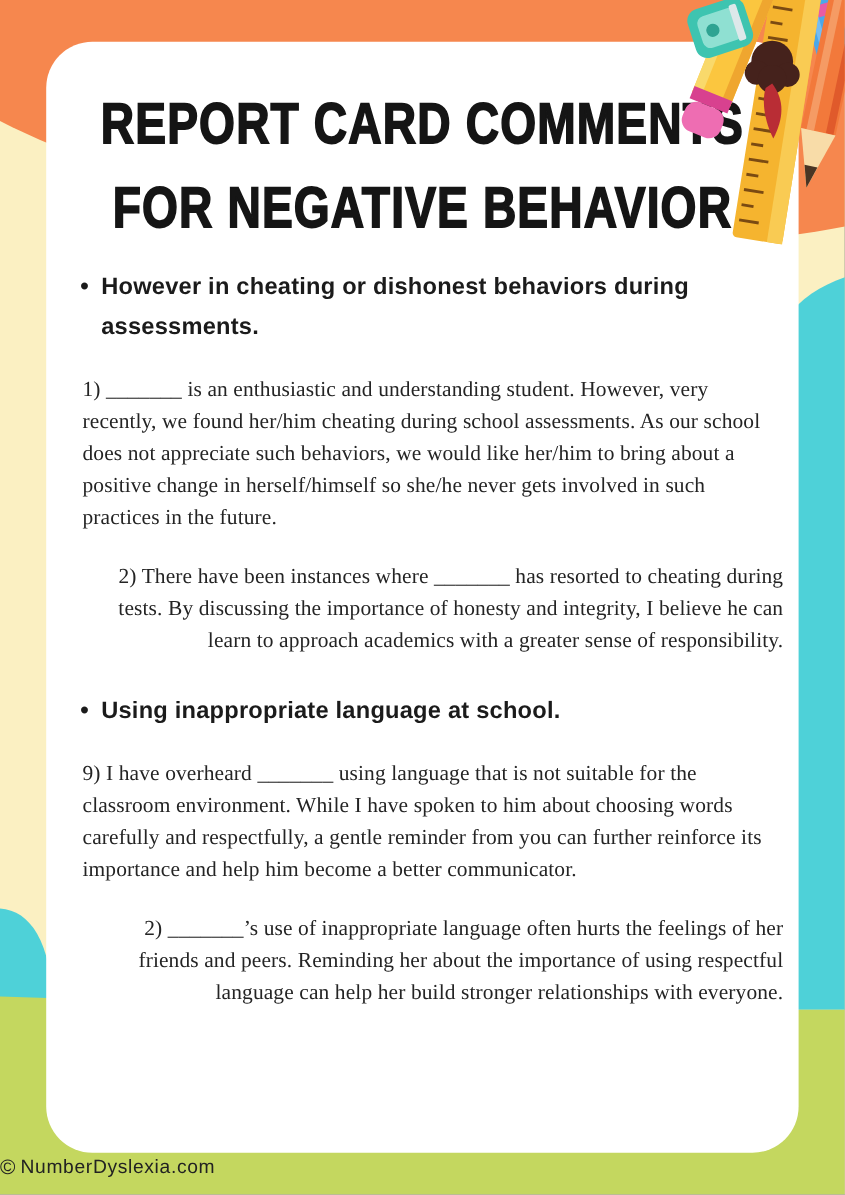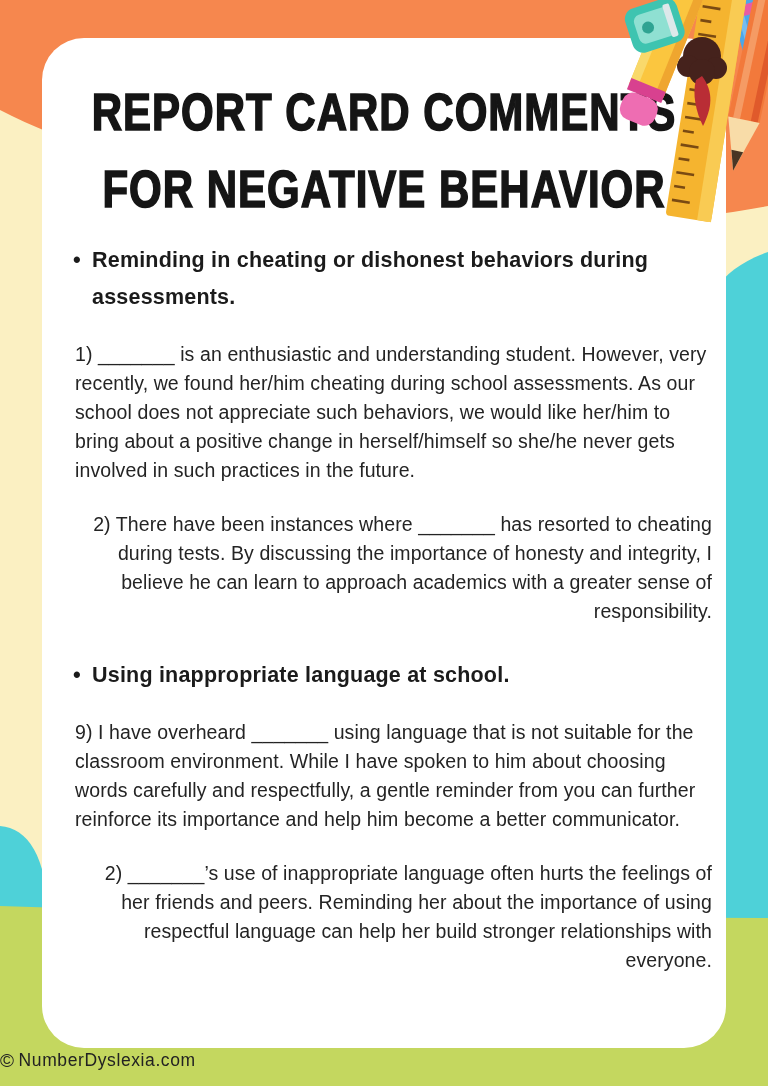--- a/index.html
+++ b/index.html
@@ -26,21 +26,21 @@
     position:relative; margin:44px 14px 0 0; padding-left:50px;
     font-size:21.5px; font-weight:bold; line-height:37px; color:#1b1b1b;
     letter-spacing:0.2px;
   }
   .section-heading::before {
     content:"\2022"; position:absolute; left:31px; top:-1px;
     font-size:22px; color:#1b1b1b;
   }
   .para {
     margin:24px 14px 0 33px; font-size:19.5px; line-height:29px;
-    color:#242424; letter-spacing:0.1px;
+    color:#242424; letter-spacing:0.1px;font-family:Liberation Serif, serif;
   }
   .para.second { margin-top:25px;text-align:right; }
   .section-heading.second { margin-top:31px; }
   .footer {
     position:absolute; left:0; top:1050px; width:768px; text-align:left;
     z-index:2; font-size:17.5px; color:#222; letter-spacing:0.6px;
   }
   .footer .copy { font-size:19px; margin-right:4px; vertical-align:-1px; }
 </style>
 </head>
@@ -56,21 +56,21 @@
     <path d="M0,906 C250,914 520,918 768,918 L768,1086 L0,1086 Z" fill="#C4D75F"></path>
   </svg>
 
   <div class="card">
 
     <div class="title">
       <div>REPORT CARD COMMENTS</div>
       <div>FOR NEGATIVE BEHAVIOR</div>
     </div>
 
-    <div class="section-heading">Reminding in cheating or dishonest behaviors during assessments.</div>
+    <div class="section-heading">However in cheating or dishonest behaviors during assessments.</div>
 
     <p class="para">1) _______ is an enthusiastic and understanding student. However, very recently, we found her/him cheating during school assessments. As our school does not appreciate such behaviors, we would like her/him to bring about a positive change in herself/himself so she/he never gets involved in such practices in the future.</p>
 
     <p class="para second">2) There have been instances where _______ has resorted to cheating during tests. By discussing the importance of honesty and integrity, I believe he can learn to approach academics with a greater sense of responsibility.</p>
 
     <div class="section-heading second">Using inappropriate language at school.</div>
 
     <p class="para">9) I have overheard _______ using language that is not suitable for the classroom environment. While I have spoken to him about choosing words carefully and respectfully, a gentle reminder from you can further reinforce its importance and help him become a better communicator.</p>
 
     <p class="para second">2) _______’s use of inappropriate language often hurts the feelings of her friends and peers. Reminding her about the importance of using respectful language can help her build stronger relationships with everyone.</p>

